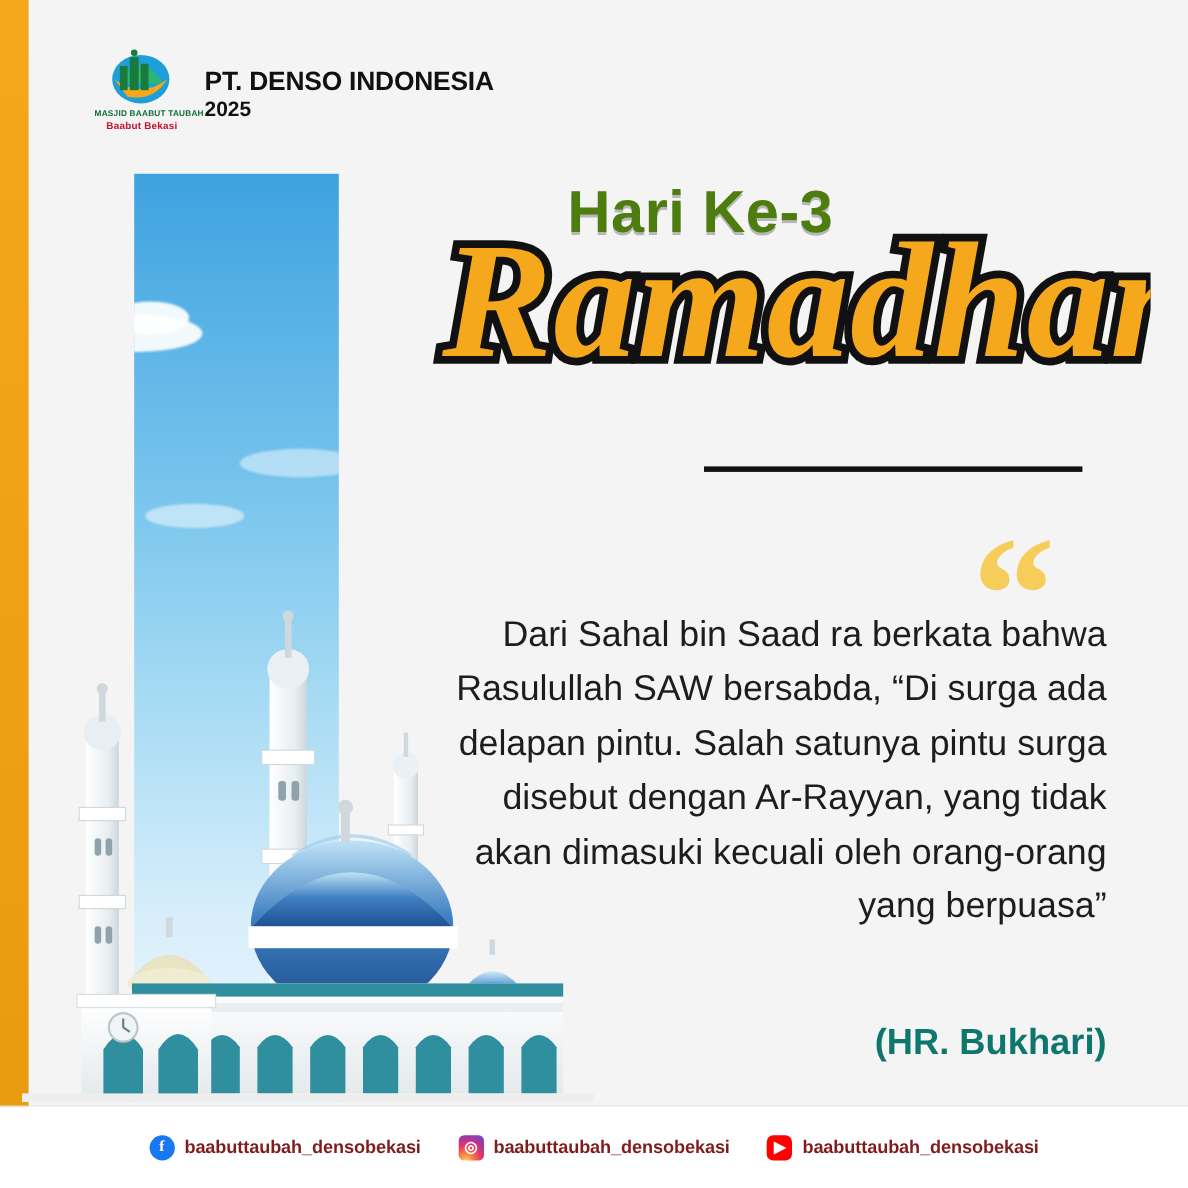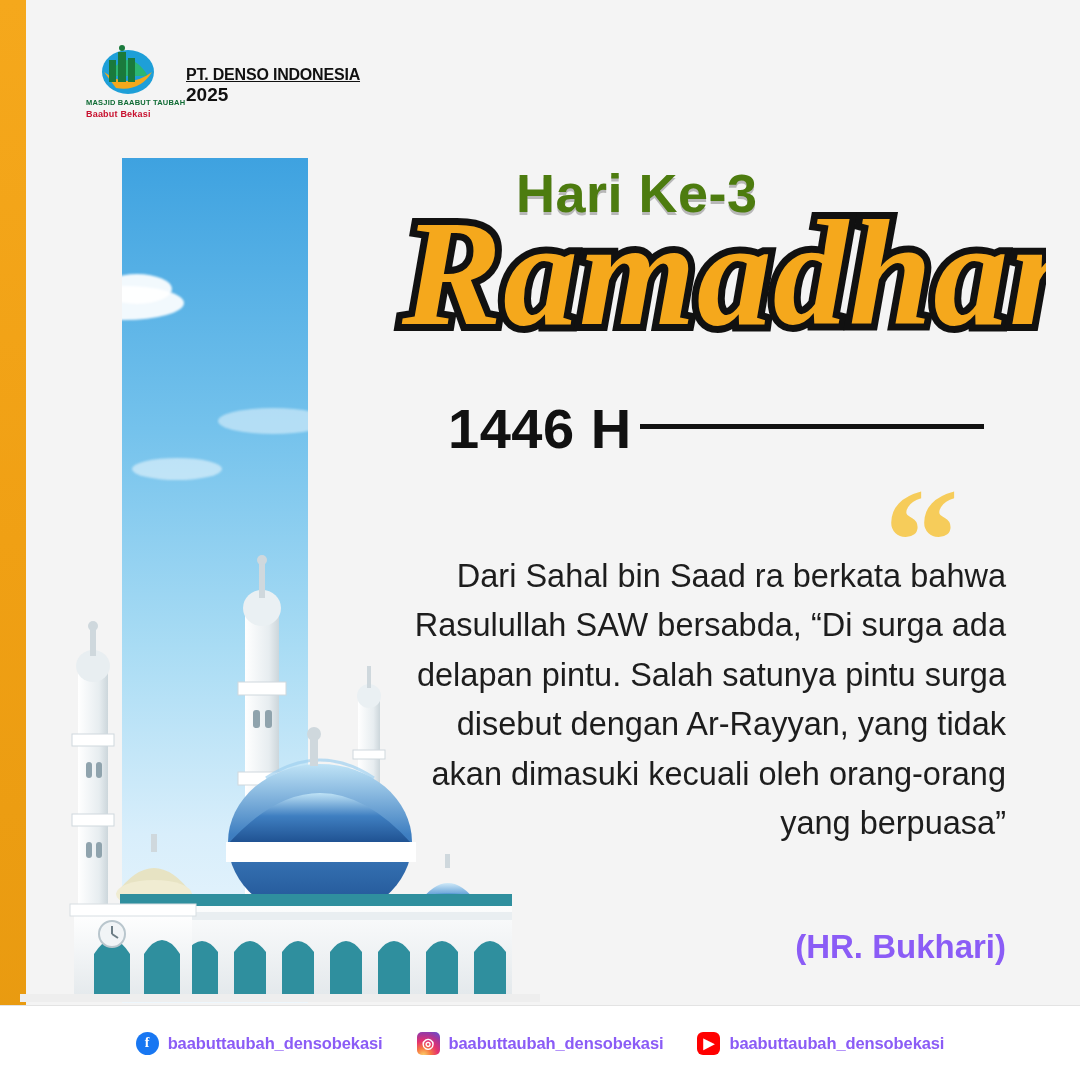--- a/index.html
+++ b/index.html
@@ -35,36 +35,35 @@
     width: 86px; height: 94px;
     flex: 0 0 auto;
   }
   .logo-dome {
     position: absolute; left: 14px; top: 4px;
     width: 56px; height: 56px;
   }
   .logo-caption1, .logo-caption2 {
     position: absolute;
     left: 0; width: 86px;
-    text-align: left;
+    text-align: center;
     color: #1a7a3c;
     font-weight: bold;
     letter-spacing: .2px;
     white-space: nowrap;
   }
   .logo-caption1 { top: 60px; font-size: 7.5px; color:#0f6b34; }
   .logo-caption2 { top: 71px; font-size: 9px; color:#c8102e; }
   .header-text { line-height: 1.04; }
   .org-title {
     font-size: 27px; font-weight: bold; color: #111; letter-spacing: -.3px;
   }
   .org-sub {
-    font-size: 16px; font-weight: bold; color: #111; letter-spacing: -.2px;
+    font-size: 24px; font-weight: bold; color: #111; letter-spacing: -.2px;
     margin-top: 2px;
-    text-decoration: underline;
   }
   .org-year {
     font-size: 19px; font-weight: bold; color: #111; margin-top: 2px;
   }
 
   
   .photo-panel {
     position: absolute;
     left: 122px; top: 158px;
     width: 186px; height: 845px;
@@ -135,37 +134,37 @@
     line-height: 1.52;
     color: #1d1d1d;
   }
   .quote-source {
     position: absolute;
     left: 404px; top: 928px;
     width: 602px;
     text-align: right;
     font-size: 33px;
     font-weight: bold;
-    color: #8b5cf6;
+    color: #0f766e;
   }
 
   
   .footer {
     position: absolute;
     left: 0; bottom: 0;
     width: 1080px; height: 74px;
     background: #ffffff;
     display: flex; align-items: center; justify-content: center;
     gap: 34px;
   }
   .social {
     display: flex; align-items: center; gap: 9px;
   }
   .social-label {
-    font-size: 16.5px; font-weight: bold; color: #8b5cf6; letter-spacing: -.1px;
+    font-size: 16.5px; font-weight: bold; color: #7f1d1d; letter-spacing: -.1px;
   }
   .sicon {
     width: 23px; height: 23px; border-radius: 5px;
     display: flex; align-items: center; justify-content: center;
     color: #fff; font-size: 14px; font-weight: bold;
     font-family: "Liberation Serif", serif;
     flex: 0 0 auto;
   }
   .sicon.fb { background: #1877f2; border-radius: 50%; }
   .sicon.ig {
@@ -323,21 +322,20 @@
   </div>
 
   <div class="hari-ke">Hari Ke-3</div>
 
   <div class="ramadhan">
     <svg viewBox="0 0 662 175">
       <text id="ramadhan-text" x="18" y="128" font-family="'Liberation Serif', serif" font-size="150" font-style="italic" font-weight="bold" fill="#f5a81c" stroke="#111111" stroke-width="14" paint-order="stroke" letter-spacing="1">Ramadhan</text>
     </svg>
   </div>
 
-  <div class="year-h">1446 H</div>
   <div class="year-rule"></div>
 
   <div class="quote-mark">“</div>
   <div class="quote-text">Dari Sahal bin Saad ra berkata bahwa Rasulullah SAW bersabda, “Di surga ada delapan pintu. Salah satunya pintu surga disebut dengan Ar-Rayyan, yang tidak akan dimasuki kecuali oleh orang-orang yang berpuasa”</div>
   <div class="quote-source">(HR. Bukhari)</div>
 
   <div class="footer-divider"></div>
   <div class="footer">
     <div class="social">
       <span class="sicon fb">f</span>

